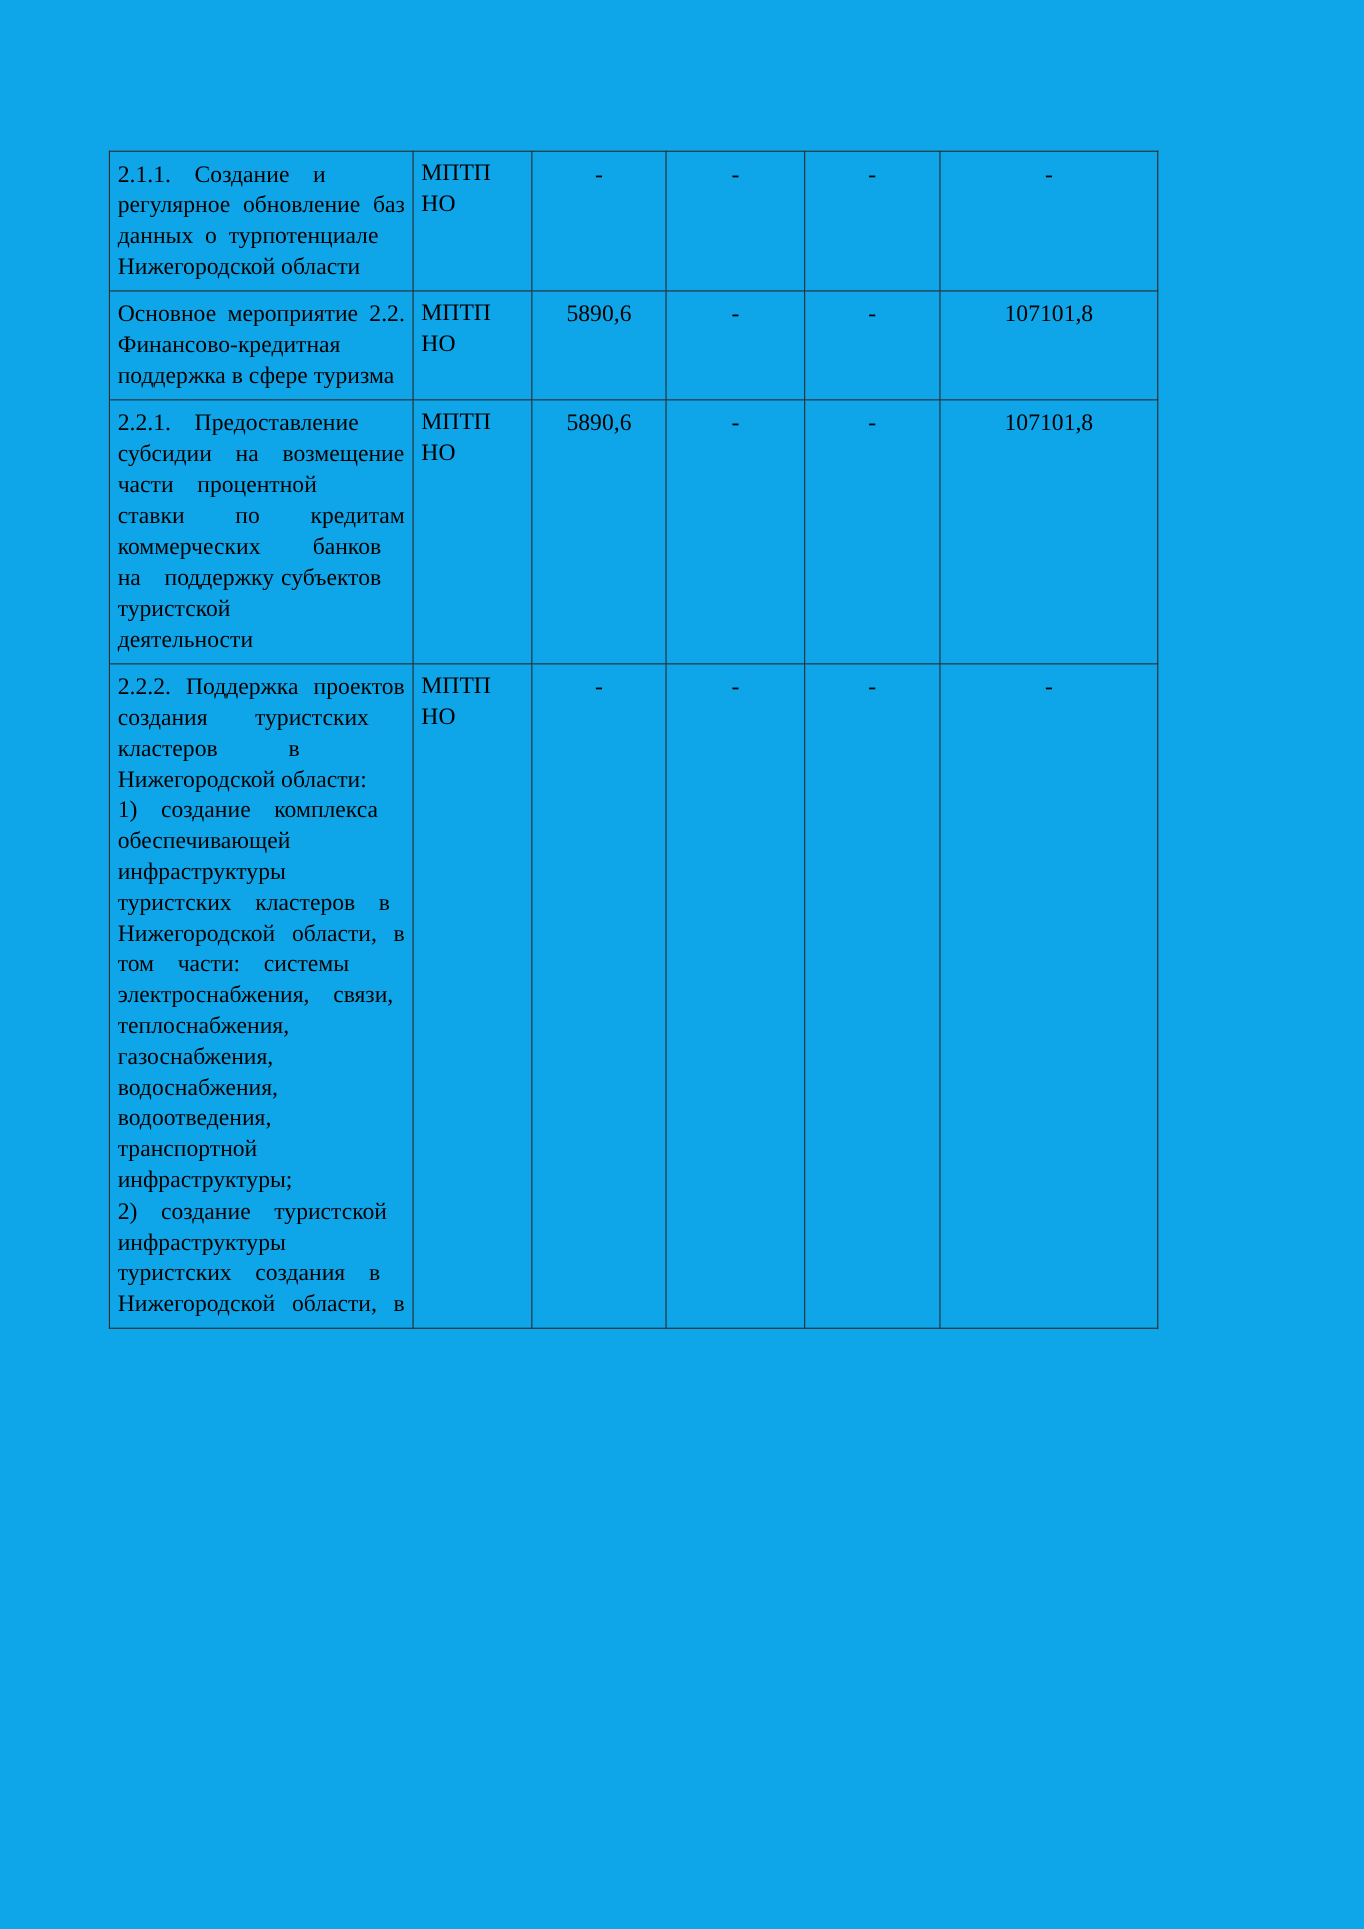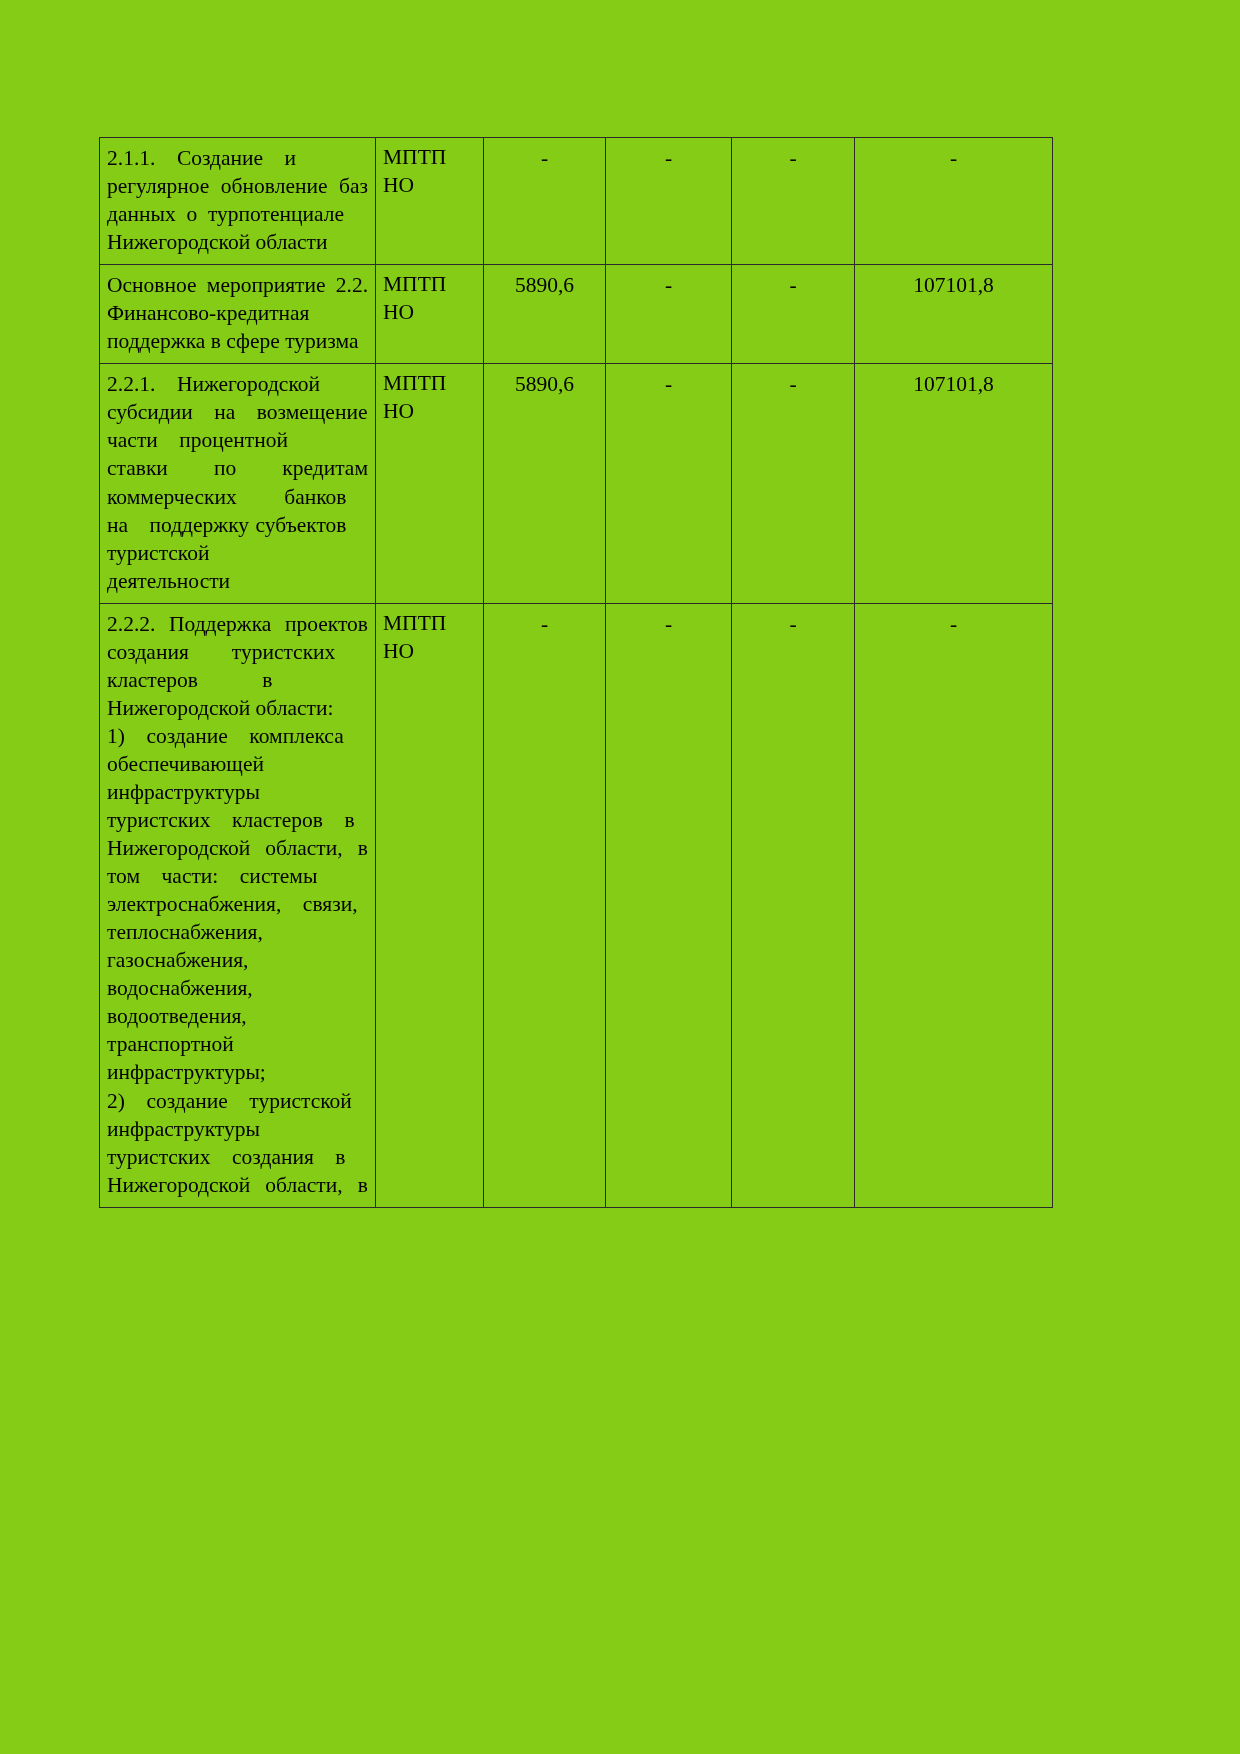--- a/index.html
+++ b/index.html
@@ -12,21 +12,21 @@
     width: 1240px;
     height: 1754px;
     font-family: "Liberation Serif", "DejaVu Serif", serif;
     color: #000000;
     overflow: hidden;
   }
   .page {
     position: relative;
     width: 1240px;
     height: 1754px;
-    background: #84cc16;
+    background: #0ea5e9;
     box-sizing: border-box;
   }
   .table-wrap {
     position: absolute;
     left: 99px;
     top: 137px;
     width: 953px;
   }
   table.doc-table {
     border-collapse: collapse;
@@ -120,21 +120,21 @@
             <span class="exec-line">НО</span>
           </td>
           <td class="val-cell">5890,6</td>
           <td class="val-cell">-</td>
           <td class="val-cell">-</td>
           <td class="val-cell">107101,8</td>
         </tr>
 
         <tr>
           <td class="name-cell">
-            <p class="just-all">2.2.1. Нижегородской субсидии на возмещение части процентной ставки по кредитам коммерческих банков на поддержку субъектов туристской</p>
+            <p class="just-all">2.2.1. Предоставление субсидии на возмещение части процентной ставки по кредитам коммерческих банков на поддержку субъектов туристской</p>
             <p>деятельности</p>
           </td>
           <td class="center-cell">
             <span class="exec-line">МПТП</span>
             <span class="exec-line">НО</span>
           </td>
           <td class="val-cell">5890,6</td>
           <td class="val-cell">-</td>
           <td class="val-cell">-</td>
           <td class="val-cell">107101,8</td>

